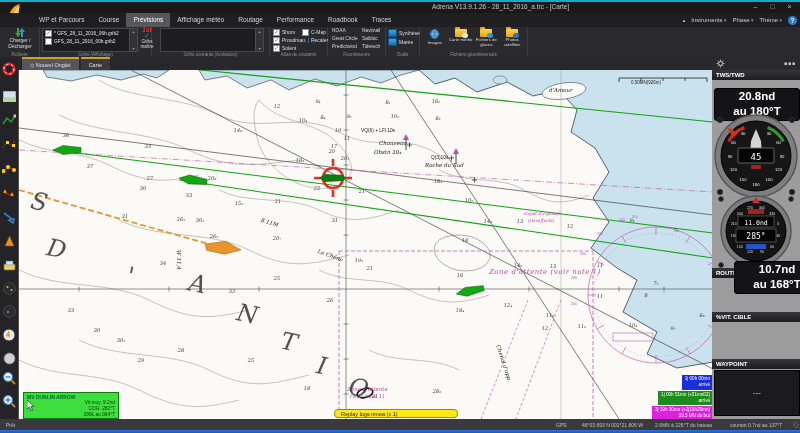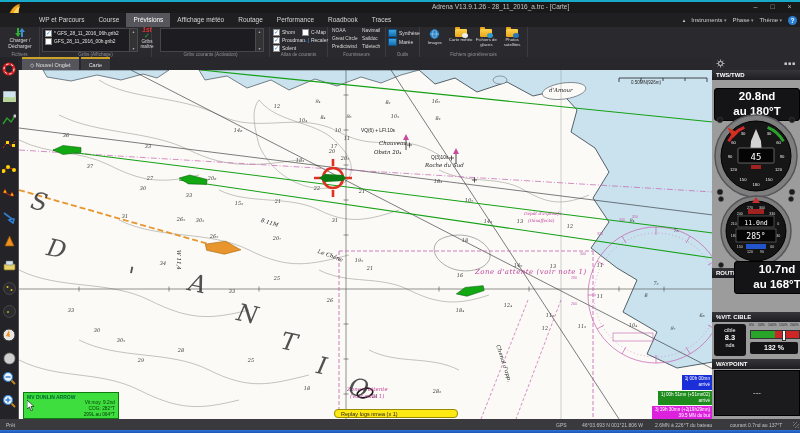--- a/index.html
+++ b/index.html
@@ -51,21 +51,21 @@
   
   .sidebar{position:absolute;left:0;top:57px;width:18px;height:362px;background:#242428;}
   .sbicon{position:absolute;left:1px;width:16px;height:16px;display:flex;align-items:center;justify-content:center;cursor:pointer;}
   
   .chart{position:absolute;left:18px;top:70px;width:694px;height:349px;background:#fbfaf6;overflow:hidden;border-left:1px solid #555;}
   .layer{position:absolute;inset:0;pointer-events:none;}
   .snd{position:absolute;font:italic 5px "DejaVu Serif",serif;color:#3a3a3a;transform:translate(-50%,-50%);white-space:nowrap;}
   .cl{position:absolute;font:italic 5.5px "DejaVu Serif",serif;color:#222;white-space:nowrap;transform-origin:left top;}
   .cl.name{font:4.8px "Liberation Sans",sans-serif;color:#1a1a1a;}
   .cl.name-i{font:italic 5.5px "DejaVu Serif",serif;}
-  .cl.zone{font:italic 7px "DejaVu Serif",serif;color:#c2489f;letter-spacing:.5px;}
+  .cl.zone{font:italic 7px "DejaVu Serif",serif;color:#c2489f;letter-spacing:.5px;margin-left:14px;}
   .cl.zone-s{font:italic 5.5px "DejaVu Serif",serif;color:#c2489f;}
   .cl.zone-t{font:italic 4.3px "DejaVu Serif",serif;color:#c2489f;}
   .cl.rose{font:3.6px "Liberation Sans",sans-serif;color:#c45fb0;font-style:normal;}
   .cl.scale{font:4.5px "Liberation Sans",sans-serif;color:#222;font-style:normal;}
   .bl{position:absolute;font:italic 24px "DejaVu Serif",serif;color:#2c2c2c;opacity:.82;transform:rotate(12deg);}
   .aisbox{position:absolute;left:4px;top:322px;width:96px;height:27px;background:#3ede3e;border:1px solid #0f7a0f;
           font-size:4.8px;color:#073807;text-align:right;padding:1px 3px;box-sizing:border-box;line-height:6px;}
   .aisbox .t{font-weight:bold;text-align:left;font-size:5px;color:#063;}
   .replay{position:absolute;left:315px;top:339px;width:124px;height:9px;background:#ffe913;border:1px solid #9a8a00;
           border-radius:4px;font-size:5.5px;color:#222;line-height:8px;padding-left:6px;box-sizing:border-box;}
@@ -678,38 +678,20 @@
       <rect x="30" y="50" width="20" height="5" fill="#2255cc"></rect>
     </svg>
 
     <div class="phead" style="top:211px;">ROUTE FOND</div>
     <div class="pvalue" style="top:204px;height:31px;margin-left:20px;">
       <div>10.7nd</div>
       <div>au 168°T</div>
     </div>
 
     <div class="phead" style="top:255px;">%VIT. CIBLE</div>
-    <div class="vitbox">
-      <div class="cible">
-        <div>cible</div>
-        <b>8.3</b>
-        <div>nds</div>
-      </div>
-      <div class="vscale">
-        <span style="left:37px;">0%</span>
-        <span style="left:46px;">50%</span>
-        <span style="left:56px;">100%</span>
-        <span style="left:67px;">150%</span>
-        <span style="left:78px;">200%</span>
-      </div>
-      <div class="vbar">
-          <div class="vmark"></div>
-        </div>
-      <div class="vpct">132 %</div>
-    </div>
 
     <div class="phead" style="top:302px;">WAYPOINT</div>
     <div class="wpbox">---</div>
   </div>
 
   <div class="statusbar">
     <span style="left:6px;">Prêt</span>
     <span style="left:556px;">GPS</span>
     <span style="left:582px;">46°03.693 N   001°21.806 W</span>
     <span style="left:655px;">2.6MN à 226°T du bateau</span>

